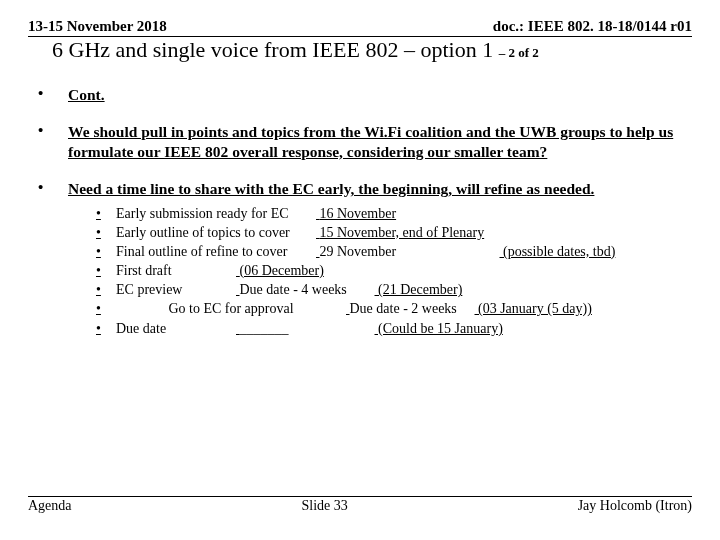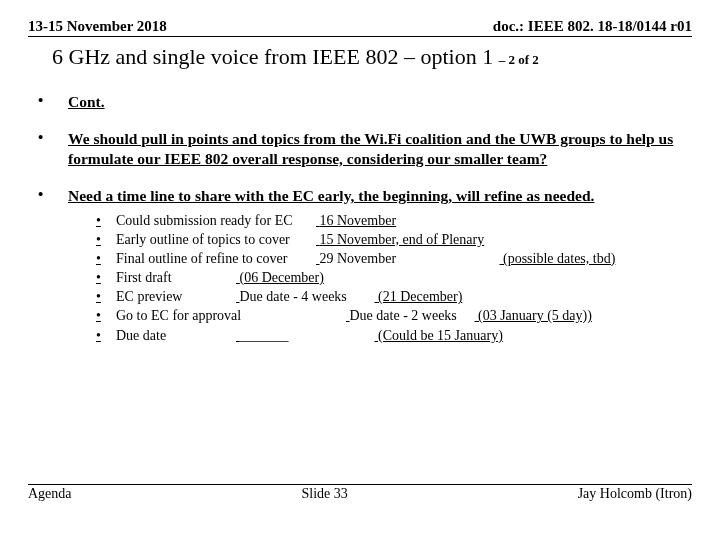--- a/index.html
+++ b/index.html
@@ -16,21 +16,21 @@
   .page {
     padding: 18px 28px 0 28px;
   }
   .header-row {
     display: flex;
     justify-content: space-between;
     font-weight: bold;
     font-size: 15px;
     border-bottom: 1.5px solid #000;
     padding-bottom: 1px;
-    margin-bottom: 7px;
+    margin-bottom: 0;
   }
   .title-row {
     font-size: 22px;
     font-weight: normal;
     padding-left: 24px;
     margin-bottom: 22px;
   }
   .title-row .suffix {
     font-size: 13px;
     font-weight: bold;
@@ -69,24 +69,24 @@
   ul.sub li {
     display: flex;
     margin-bottom: 1px;
     line-height: 1.3;
   }
   ul.sub li .sbullet {
     width: 20px;
     flex-shrink: 0;
   }
   .col1 { display:inline-block; min-width: 200px; }
-  .col1b { display:inline-block; min-width: 230px; }
+  .col1b { display:inline-block; min-width: 230px; text-align: center; }
   .footer {
     position: absolute;
-    bottom: 38px;
+    bottom: 26px;
     left: 28px;
     right: 28px;
     border-top: 1.5px solid #000;
     padding-top: 1px;
     display: flex;
     justify-content: space-between;
     font-size: 14px;
   }
 </style>
 </head>
@@ -112,21 +112,21 @@
       <span class="bullet">•</span>
       <span class="content">We should pull in points and topics from the Wi.Fi coalition and the UWB groups to help us formulate our IEEE 802 overall response, considering our smaller team?</span>
     </li>
     <li>
       <span class="bullet">•</span>
       <span class="content">
         <span>Need a time line to share with the EC early, the beginning, will refine as needed.</span>
         <ul class="sub">
           <li>
               <span class="sbullet">•</span>
-              <span><span class="col1">Could submission ready for EC</span> <span>16 November</span></span>
+              <span><span class="col1">Early submission ready for EC</span> <span>16 November</span></span>
             </li>
           <li>
               <span class="sbullet">•</span>
               <span><span class="col1">Early outline of topics to cover</span> <span>15 November, end of Plenary</span></span>
             </li>
           <li>
               <span class="sbullet">•</span>
               <span><span class="col1">Final outline  of refine to cover</span> <span style="display:inline-block;min-width:180px">29 November</span> <span>(possible dates, tbd)</span></span>
             </li>
           <li>

